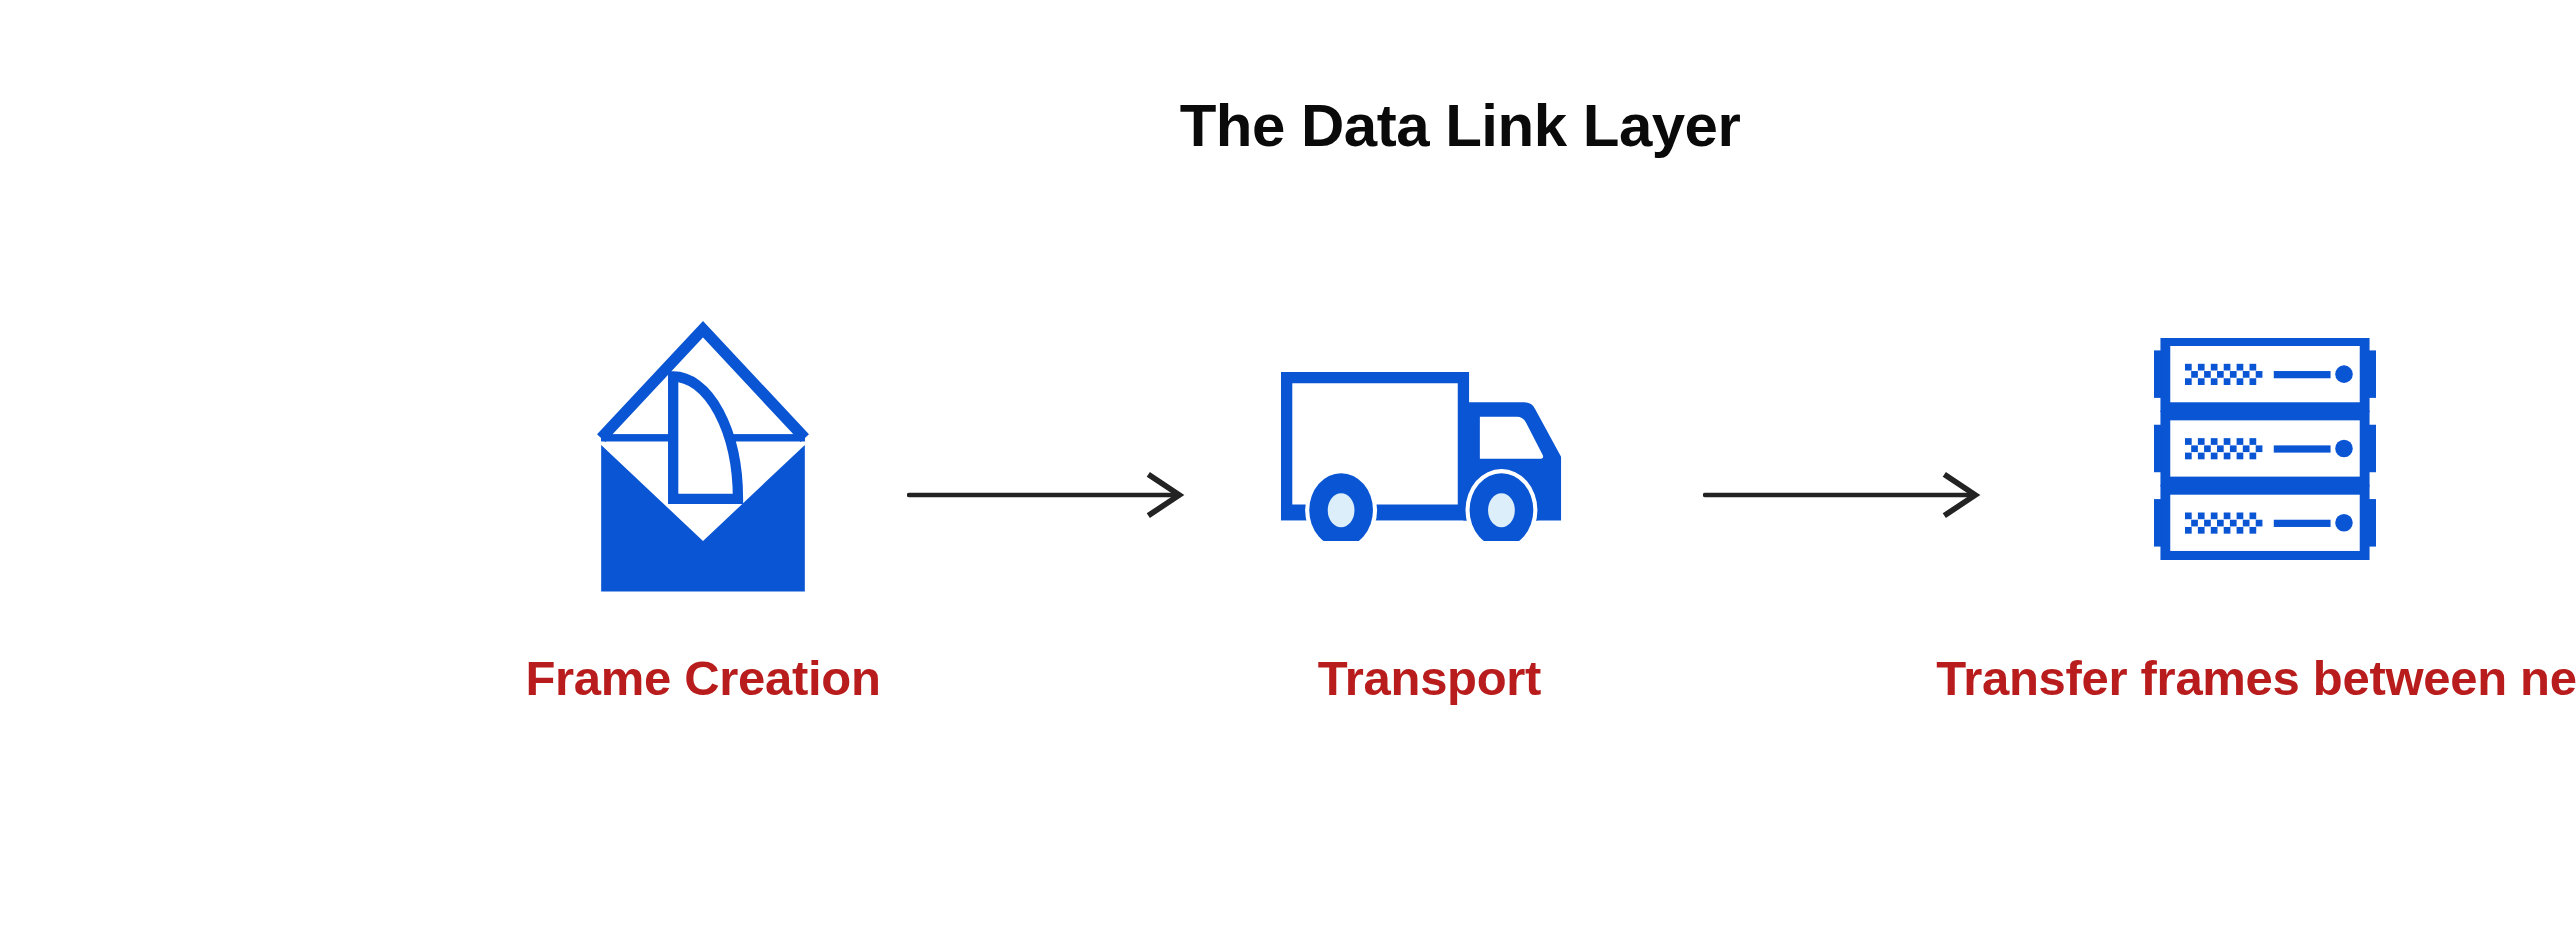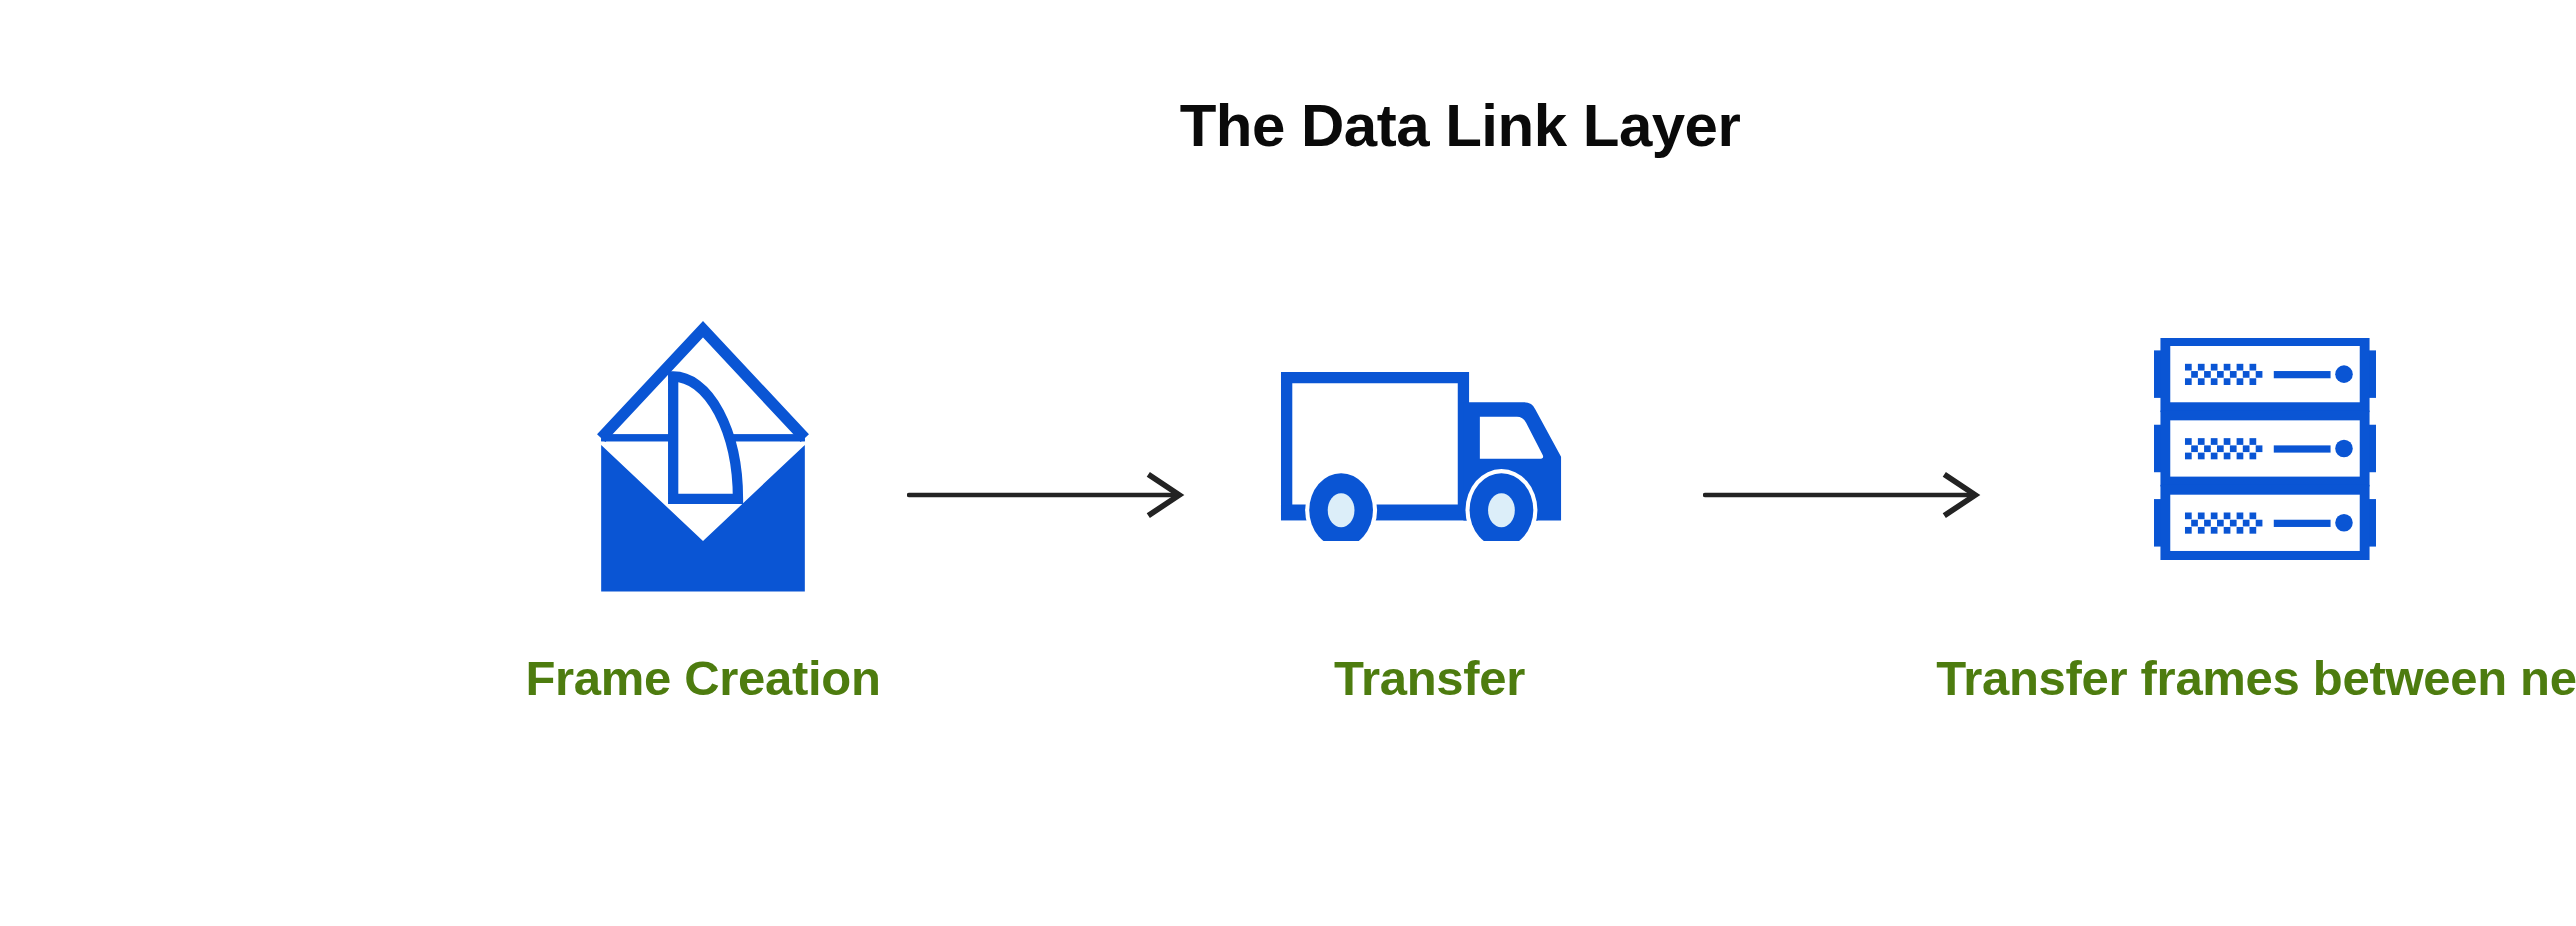--- a/index.html
+++ b/index.html
@@ -56,21 +56,21 @@
     align-items: center;
     justify-content: center;
   }
   .step-label {
     position: absolute;
     left: 50%;
     transform: translateX(-50%);
     top: 361px;
     font-size: 49px;
     font-weight: 700;
-    color: #4d7c0f;
+    color: #b91c1c;
     white-space: nowrap;
     letter-spacing: -0.3px;
     line-height: 1.15;
   }
 
   
   #step-frame-creation { left: 242px;  width: 922px; }
   
   #step-transport      { left: 1061px; width: 737px; }
   
@@ -138,21 +138,21 @@
         <ellipse cx="128" cy="300" rx="70" ry="80" fill="#FFFFFF"></ellipse>
         <ellipse cx="128" cy="300" rx="62" ry="72" fill="#0A55D4"></ellipse>
         <ellipse cx="128" cy="300" rx="26" ry="33" fill="#DCEEF9"></ellipse>
 
         <ellipse cx="440" cy="300" rx="70" ry="80" fill="#FFFFFF"></ellipse>
         <ellipse cx="440" cy="300" rx="62" ry="72" fill="#0A55D4"></ellipse>
         <ellipse cx="440" cy="300" rx="26" ry="33" fill="#DCEEF9"></ellipse>
       </svg>
     </div>
 
-    <div class="step-label">Transfer</div>
+    <div class="step-label">Transport</div>
   </div>
 
   <div class="arrow" id="arrow-2">
     <svg class="icon-svg" width="281" height="62" viewBox="0 0 545 120">
       <line x1="4" y1="60" x2="520" y2="60" stroke="#232323" stroke-width="9" stroke-linecap="round"></line>
       <polyline points="468,20 528,60 468,100" fill="none" stroke="#232323" stroke-width="11" stroke-linecap="butt" stroke-linejoin="miter"></polyline>
     </svg>
   </div>
 
   <div class="step" id="step-transfer">

